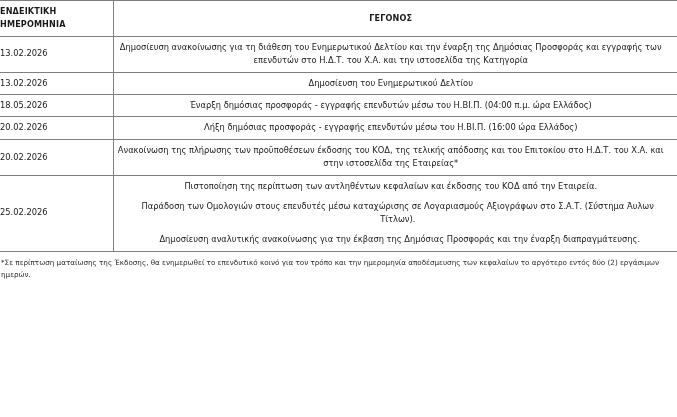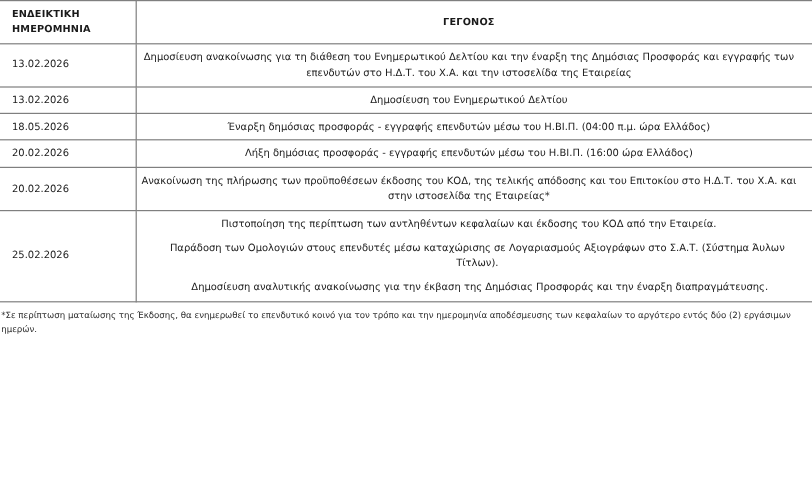--- a/index.html
+++ b/index.html
@@ -40,21 +40,21 @@
     border-top: 1.1px solid #7f7f7f;
     border-bottom: 1.1px solid #7f7f7f;
     vertical-align: middle;
     padding: 4px 6px 4px 5px;
     box-sizing: border-box;
   }
 
   table.timetable .cell-date {
     border-right: 1.1px solid #7f7f7f;
     text-align: left;
-    padding-left: 10px;
+    padding-left: 0;
     white-space: nowrap;
   }
 
   table.timetable .cell-event {
     text-align: center;
     padding-left: 3px;
     padding-right: 12px;
   }
 
   thead th {
@@ -119,21 +119,21 @@
           <span>ΗΜΕΡΟΜΗΝΙΑ</span>
         </th>
         <th class="cell-event">ΓΕΓΟΝΟΣ</th>
       </tr>
     </thead>
     <tbody>
 
       <tr>
         <td class="cell-date">13.02.2026</td>
         <td class="cell-event">
-          <p class="evt-p">Δημοσίευση ανακοίνωσης για τη διάθεση του Ενημερωτικού Δελτίου και την έναρξη της Δημόσιας Προσφοράς και εγγραφής των επενδυτών στο Η.Δ.Τ. του Χ.Α. και την ιστοσελίδα της Εταιρείας</p>
+          <p class="evt-p">Δημοσίευση ανακοίνωσης για τη διάθεση του Ενημερωτικού Δελτίου και την έναρξη της Δημόσιας Προσφοράς και εγγραφής των επενδυτών στο Η.Δ.Τ. του Χ.Α. και την ιστοσελίδα της Κατηγορία</p>
         </td>
       </tr>
 
       <tr>
         <td class="cell-date">13.02.2026</td>
         <td class="cell-event">
           <p class="evt-p">Δημοσίευση του Ενημερωτικού Δελτίου</p>
         </td>
       </tr>
 

